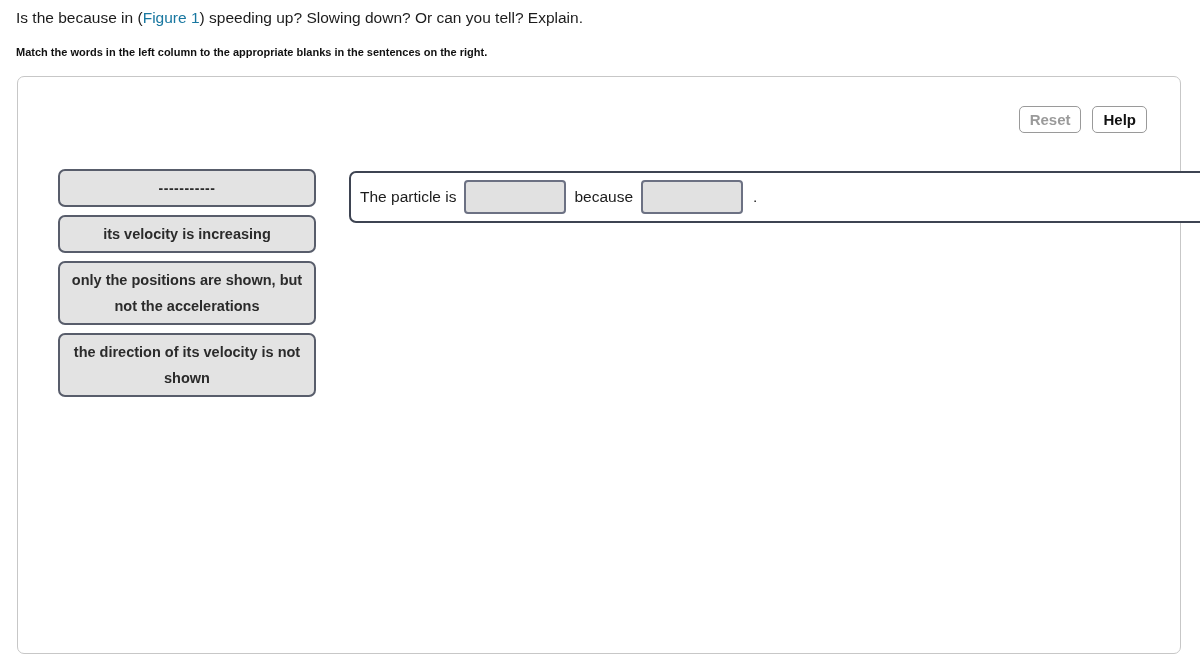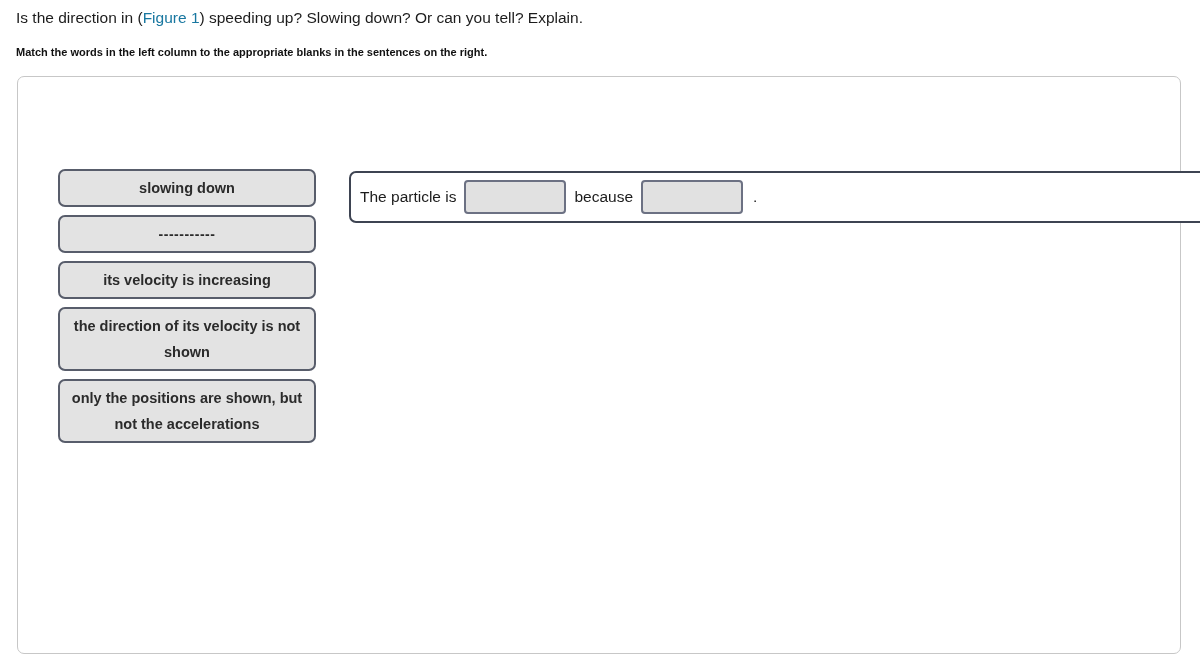--- a/index.html
+++ b/index.html
@@ -166,42 +166,43 @@
     font-family: "Liberation Sans", sans-serif;
     font-size: 15.5px;
     color: #1c1c1c;
     margin-left: 2px;
   }
 </style>
 </head>
 <body>
 
 <div id="prompt-area">
-  <div class="prompt-line"><span>Is the direction in (</span><span class="figure-link">Figure 1</span><span>) speeding up? Slowing down? Or can you tell? Explain.</span></div>
+  <div class="prompt-line"><span>Is the because in (</span><span class="figure-link">Figure 1</span><span>) speeding up? Slowing down? Or can you tell? Explain.</span></div>
   <div class="prompt-instruction">Match the words in the left column to the appropriate blanks in the sentences on the right.</div>
 </div>
 
 <div id="answer-card">
 
+  <div id="answer-toolbar">
+    <button class="tool-button is-disabled">Reset</button>
+    <button class="tool-button is-enabled">Help</button>
+  </div>
 
   <div id="word-bank">
-    <div class="word-tile">
-      <span class="tile-text">slowing down</span>
-    </div>
     <div class="word-tile dashes">
       <span class="tile-text">-----------</span>
     </div>
     <div class="word-tile">
       <span class="tile-text">its velocity is increasing</span>
     </div>
     <div class="word-tile two-line">
+      <span class="tile-text">only the positions are shown, but not the accelerations</span>
+    </div>
+    <div class="word-tile two-line">
       <span class="tile-text">the direction of its velocity is not shown</span>
-    </div>
-    <div class="word-tile two-line">
-      <span class="tile-text">only the positions are shown, but not the accelerations</span>
     </div>
   </div>
 
   <div id="sentence-area">
     <div class="sentence-box">
       <span class="sentence-text">The particle is</span>
       <span class="drop-slot"></span>
       <span class="sentence-text">because</span>
       <span class="drop-slot"></span>
       <span class="sentence-period">.</span>

